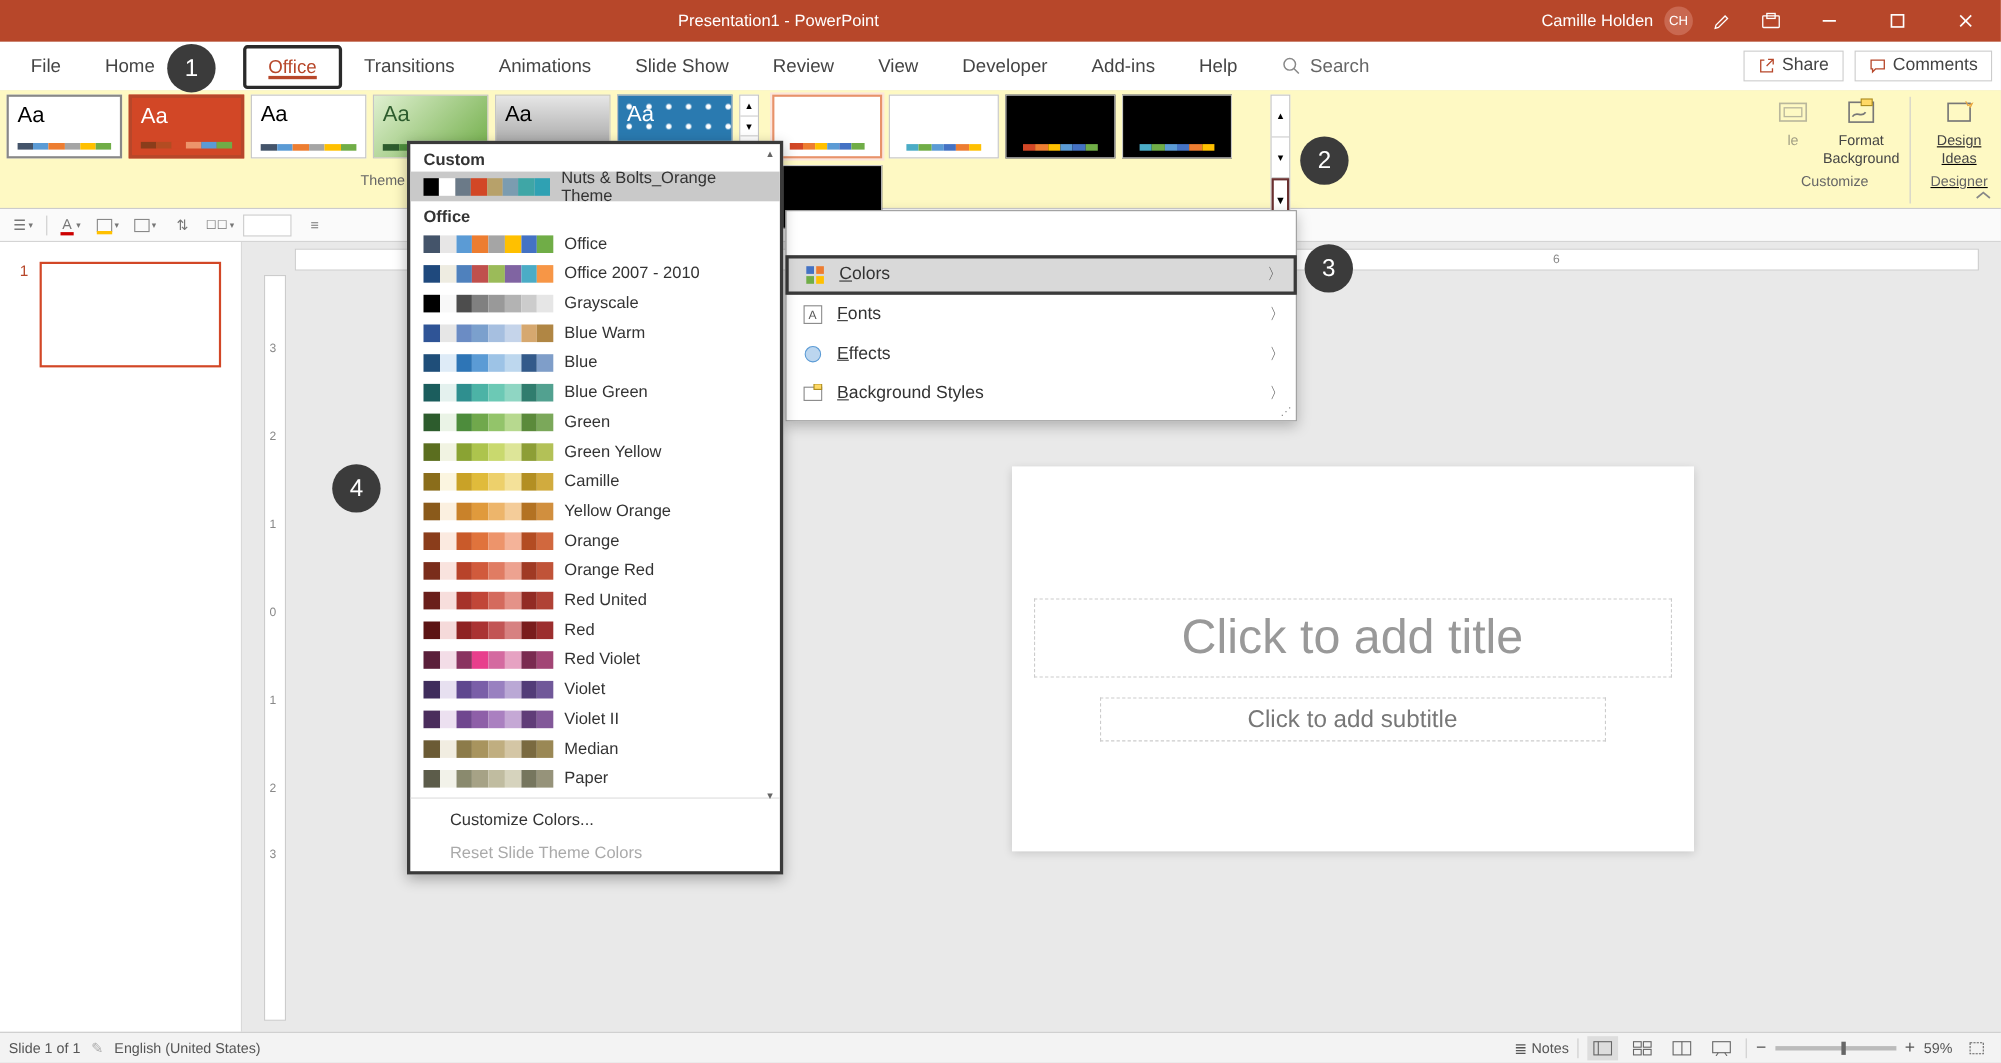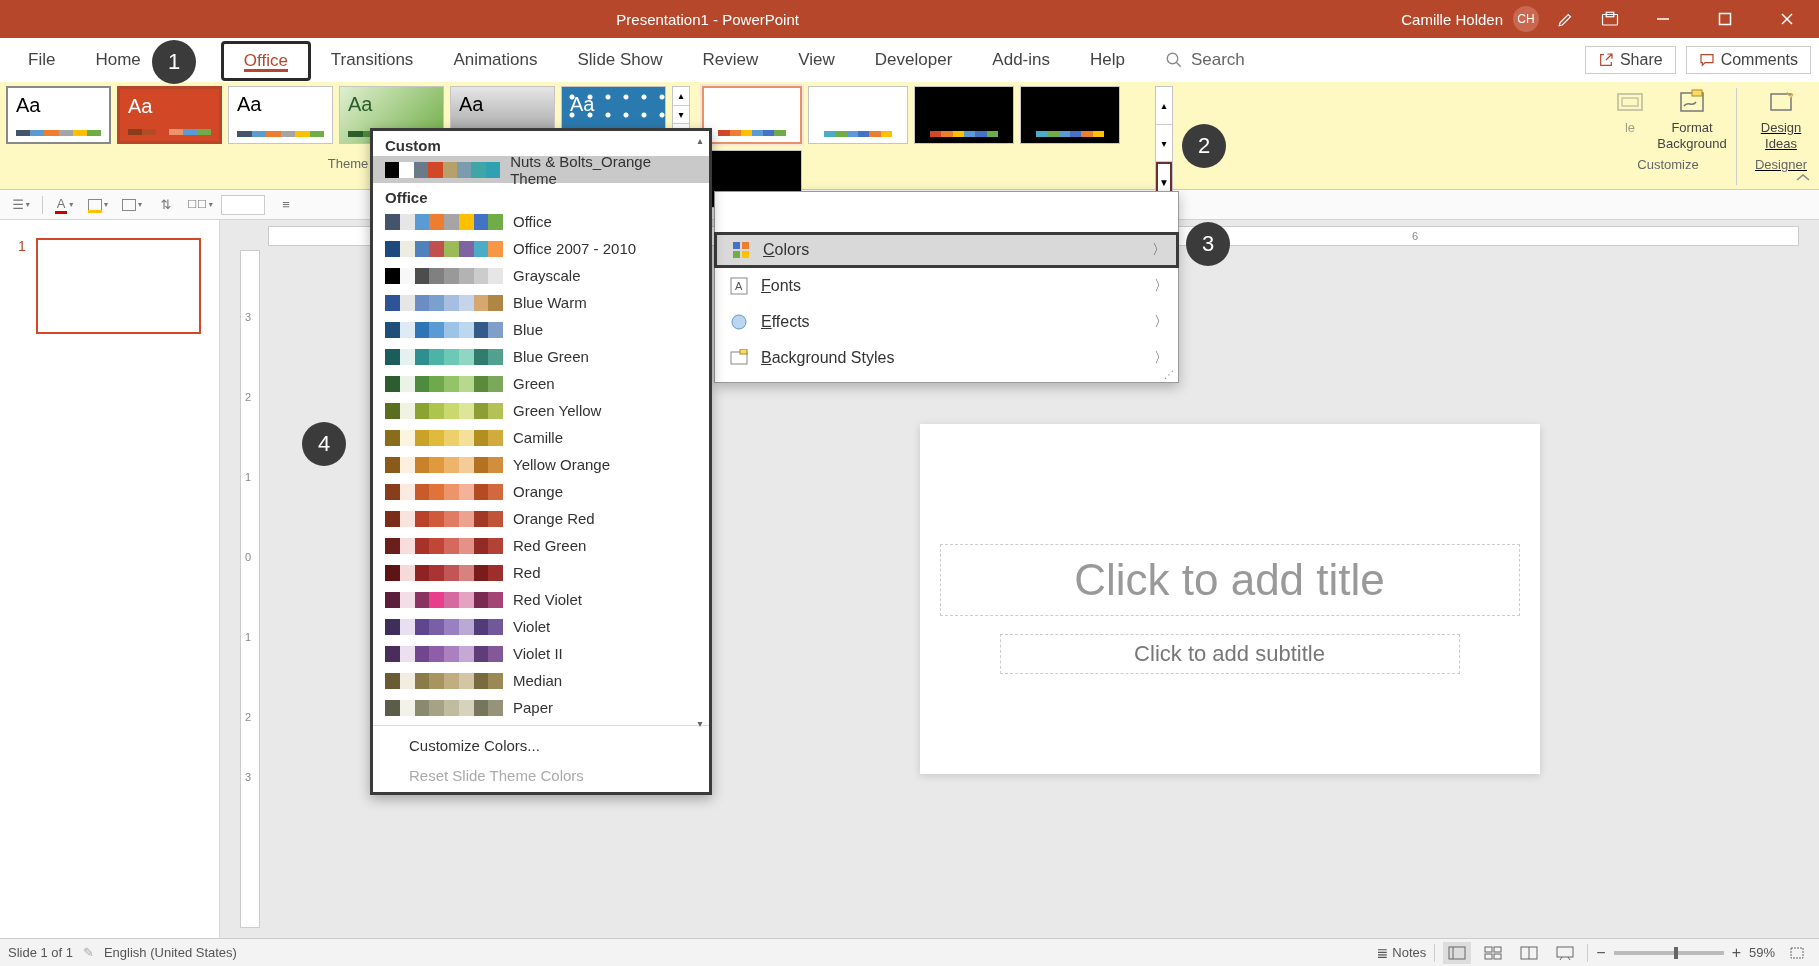--- a/index.html
+++ b/index.html
@@ -635,21 +635,21 @@
         <div class="color-strip">
           <span style="background: rgb(106, 31, 27);"></span>
           <span style="background: rgb(247, 222, 220);"></span>
           <span style="background: rgb(166, 50, 42);"></span>
           <span style="background: rgb(193, 70, 56);"></span>
           <span style="background: rgb(212, 106, 93);"></span>
           <span style="background: rgb(228, 146, 136);"></span>
           <span style="background: rgb(146, 43, 36);"></span>
           <span style="background: rgb(176, 66, 54);"></span>
         </div>
-        <span>Red Green</span>
+        <span>Red United</span>
       </div>
       <div class="cd-item">
         <div class="color-strip">
           <span style="background: rgb(92, 20, 20);"></span>
           <span style="background: rgb(245, 218, 218);"></span>
           <span style="background: rgb(143, 34, 34);"></span>
           <span style="background: rgb(170, 51, 51);"></span>
           <span style="background: rgb(194, 85, 85);"></span>
           <span style="background: rgb(215, 129, 129);"></span>
           <span style="background: rgb(122, 28, 28);"></span>

